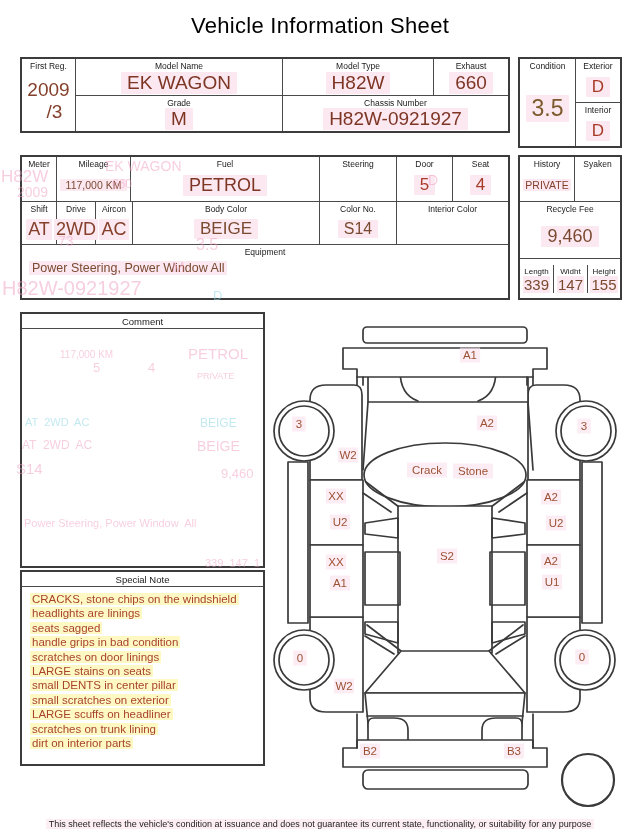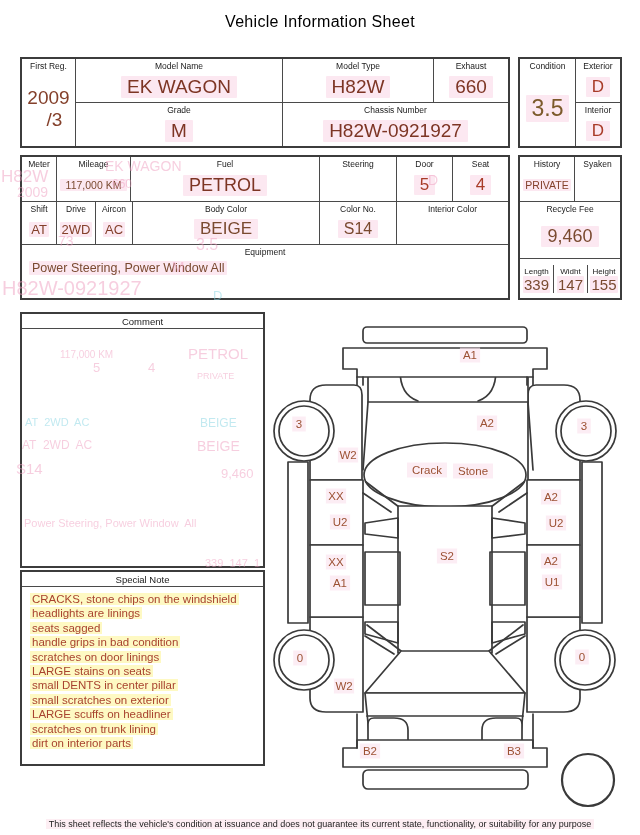--- a/index.html
+++ b/index.html
@@ -2,40 +2,40 @@
 <html><head>
 <meta charset="utf-8">
 <style>
   * { margin:0; padding:0; box-sizing:border-box; }
   html,body { background:#ffffff; }
   body {
     width:640px; height:835px; position:relative; overflow:hidden;
     font-family:"Liberation Sans", sans-serif; color:#111;
   }
   #title { position:absolute; top:13px; left:0; width:100%; text-align:center;
-    font-size:16px; font-weight:500; letter-spacing:.3px; color:#000; }
+    font-size:22px; font-weight:500; letter-spacing:.3px; color:#000; }
 
   .panel { position:absolute; border:2px solid #3c3c3c; background:#fff; }
   .row { display:flex; }
   .cell { display:flex; flex-direction:column; min-width:0; }
   .br { border-right:1.3px solid #4a4a4a; }
   .bt { border-top:1.3px solid #4a4a4a; }
   .hdr { font-size:8.5px; text-align:center; padding-top:2px; color:#1a1a1a; white-space:nowrap; }
   .val { flex:1; display:flex; align-items:center; justify-content:center; white-space:nowrap; }
   .hl { background:#fce8f1; padding:0 6px; border-radius:1px; }
   .brown  { color:#84402b; }
   .maroon { color:#7d3524; }
   .red    { color:#a83b28; }
   .olive  { color:#7c5a2b; }
   .dim    { color:#7a4a30; }
 
   .fs-big { font-size:19px; }  .fs-22 { font-size:23px; }
   .fs-18 { font-size:18px; }   .fs-17 { font-size:17px; }
   .fs-16 { font-size:16px; }   .fs-15 { font-size:15px; }
-  .fs-13 { font-size:13px; }   .fs-11 { font-size:10.5px; }
+  .fs-13 { font-size:18px; }   .fs-11 { font-size:10.5px; }
   .fs-12 { font-size:12.5px; }
 
   .firstreg-val { flex:1; display:flex; flex-direction:column; justify-content:center; }
   .firstreg-val .l1 { text-align:center; }
   .firstreg-val .l2 { text-align:center; padding-left:12px; }
 
   .equip-val { flex:1; display:flex; align-items:flex-start; padding:4px 0 0 7px; }
 
   .boxhdr { font-size:9.5px; text-align:center; padding:2px 0 1px;
     border-bottom:1.2px solid #4a4a4a; color:#1a1a1a; }
@@ -53,21 +53,21 @@
   #footer span { background:#fdeef3; padding:0 3px; }
 
   #car-svg { position:absolute; left:270px; top:310px; }
   .diag-label { font-size:11.5px; fill:#9c5133; font-family:"Liberation Sans",sans-serif; }
 </style>
 </head>
 <body>
 
 <div id="title">Vehicle Information Sheet</div>
 
-<div class="panel row" style="left:20px; top:57px; width:490px; height:91px;">
+<div class="panel row" style="left:20px; top:57px; width:490px; height:76px;">
   <div class="cell br" style="width:54px;">
     <div class="hdr">First Reg.</div>
     <div class="firstreg-val fs-big brown">
       <div class="l1">2009</div>
       <div class="l2">/3</div>
     </div>
   </div>
   <div style="flex:1; display:flex; flex-direction:column;">
     <div class="row" style="flex:1;">
       <div class="cell br" style="width:207px;">

